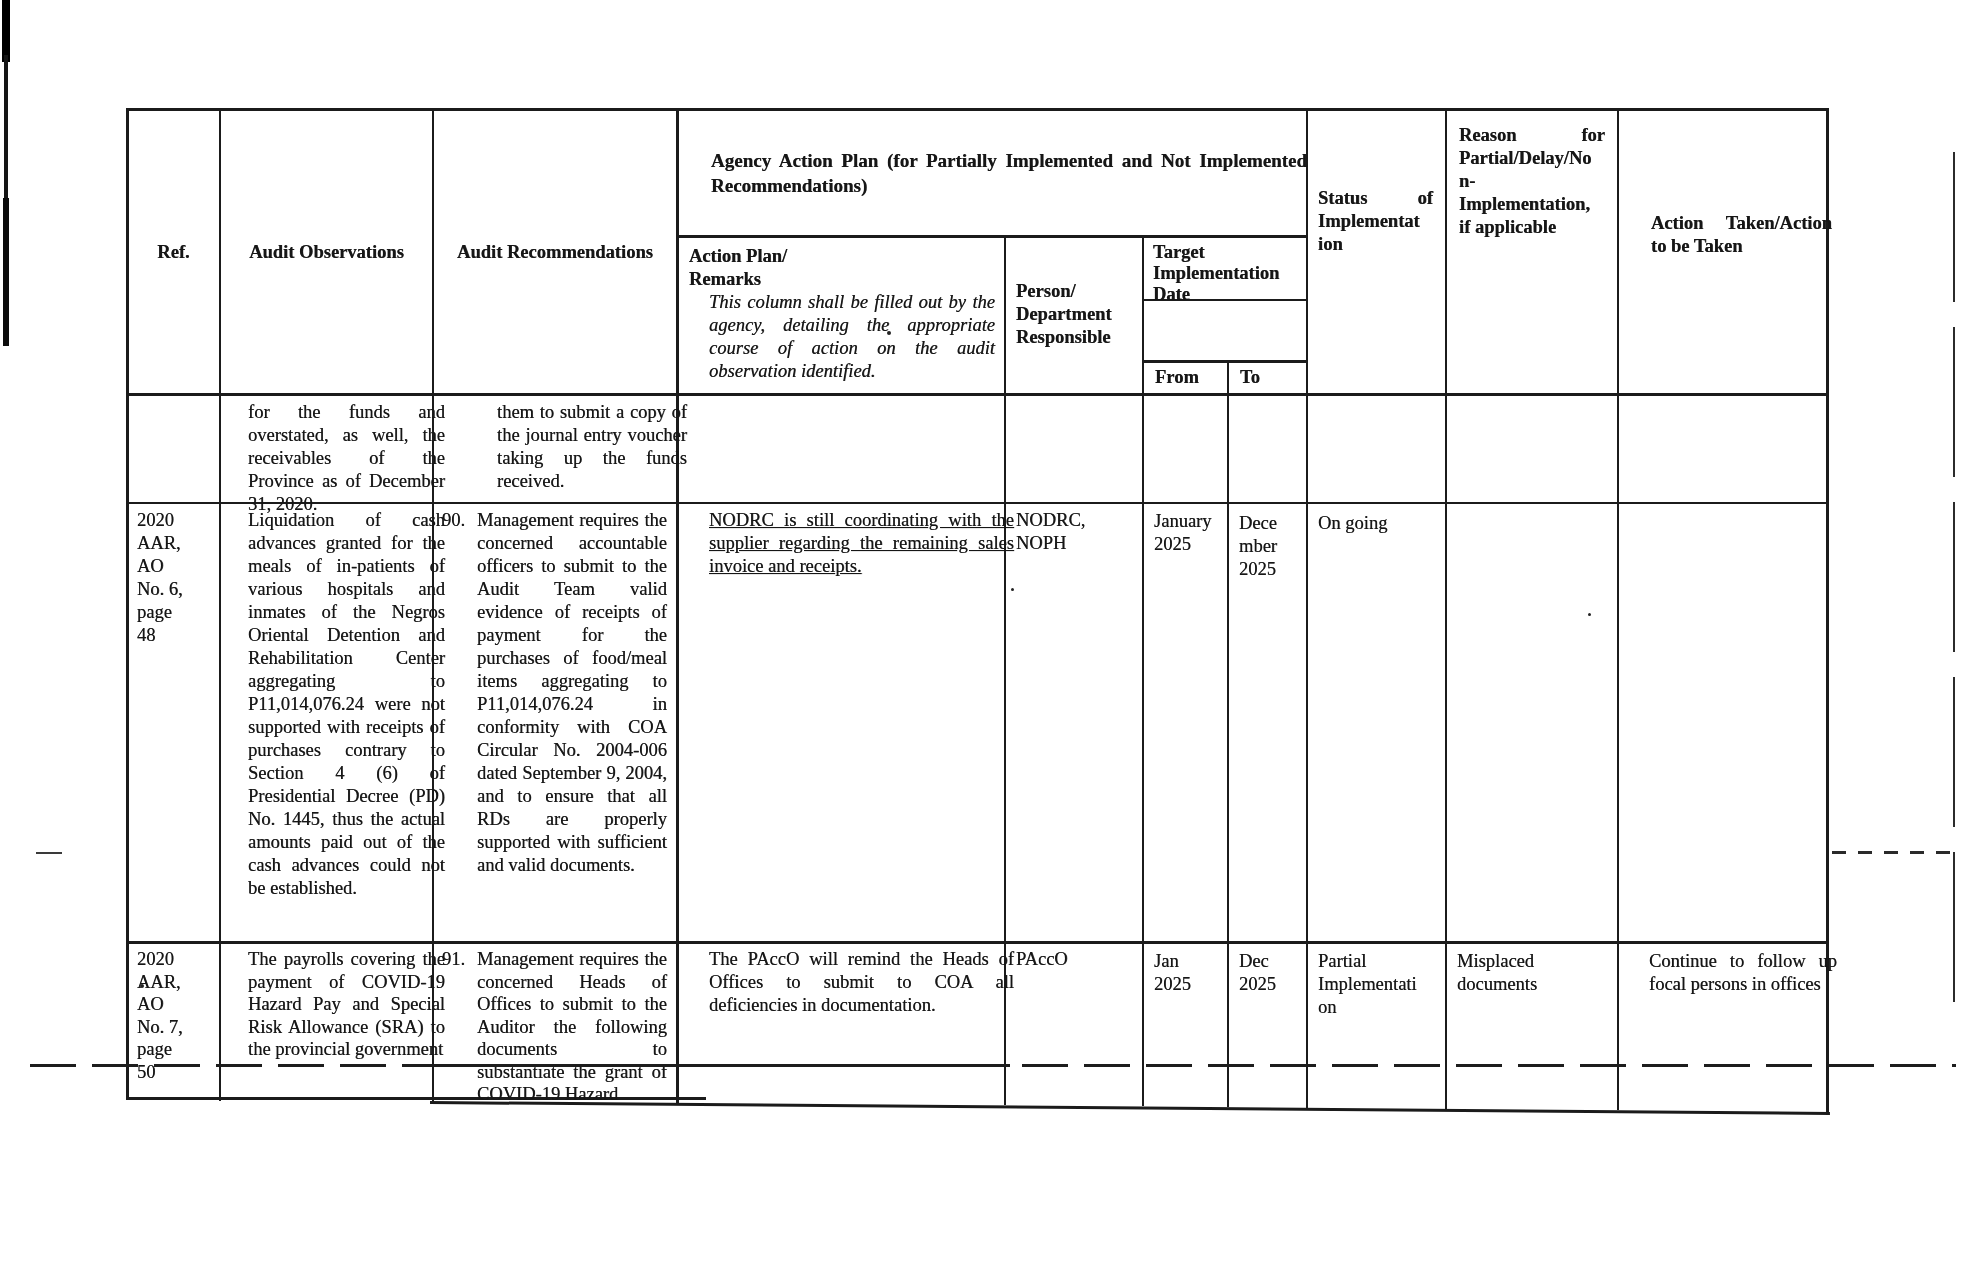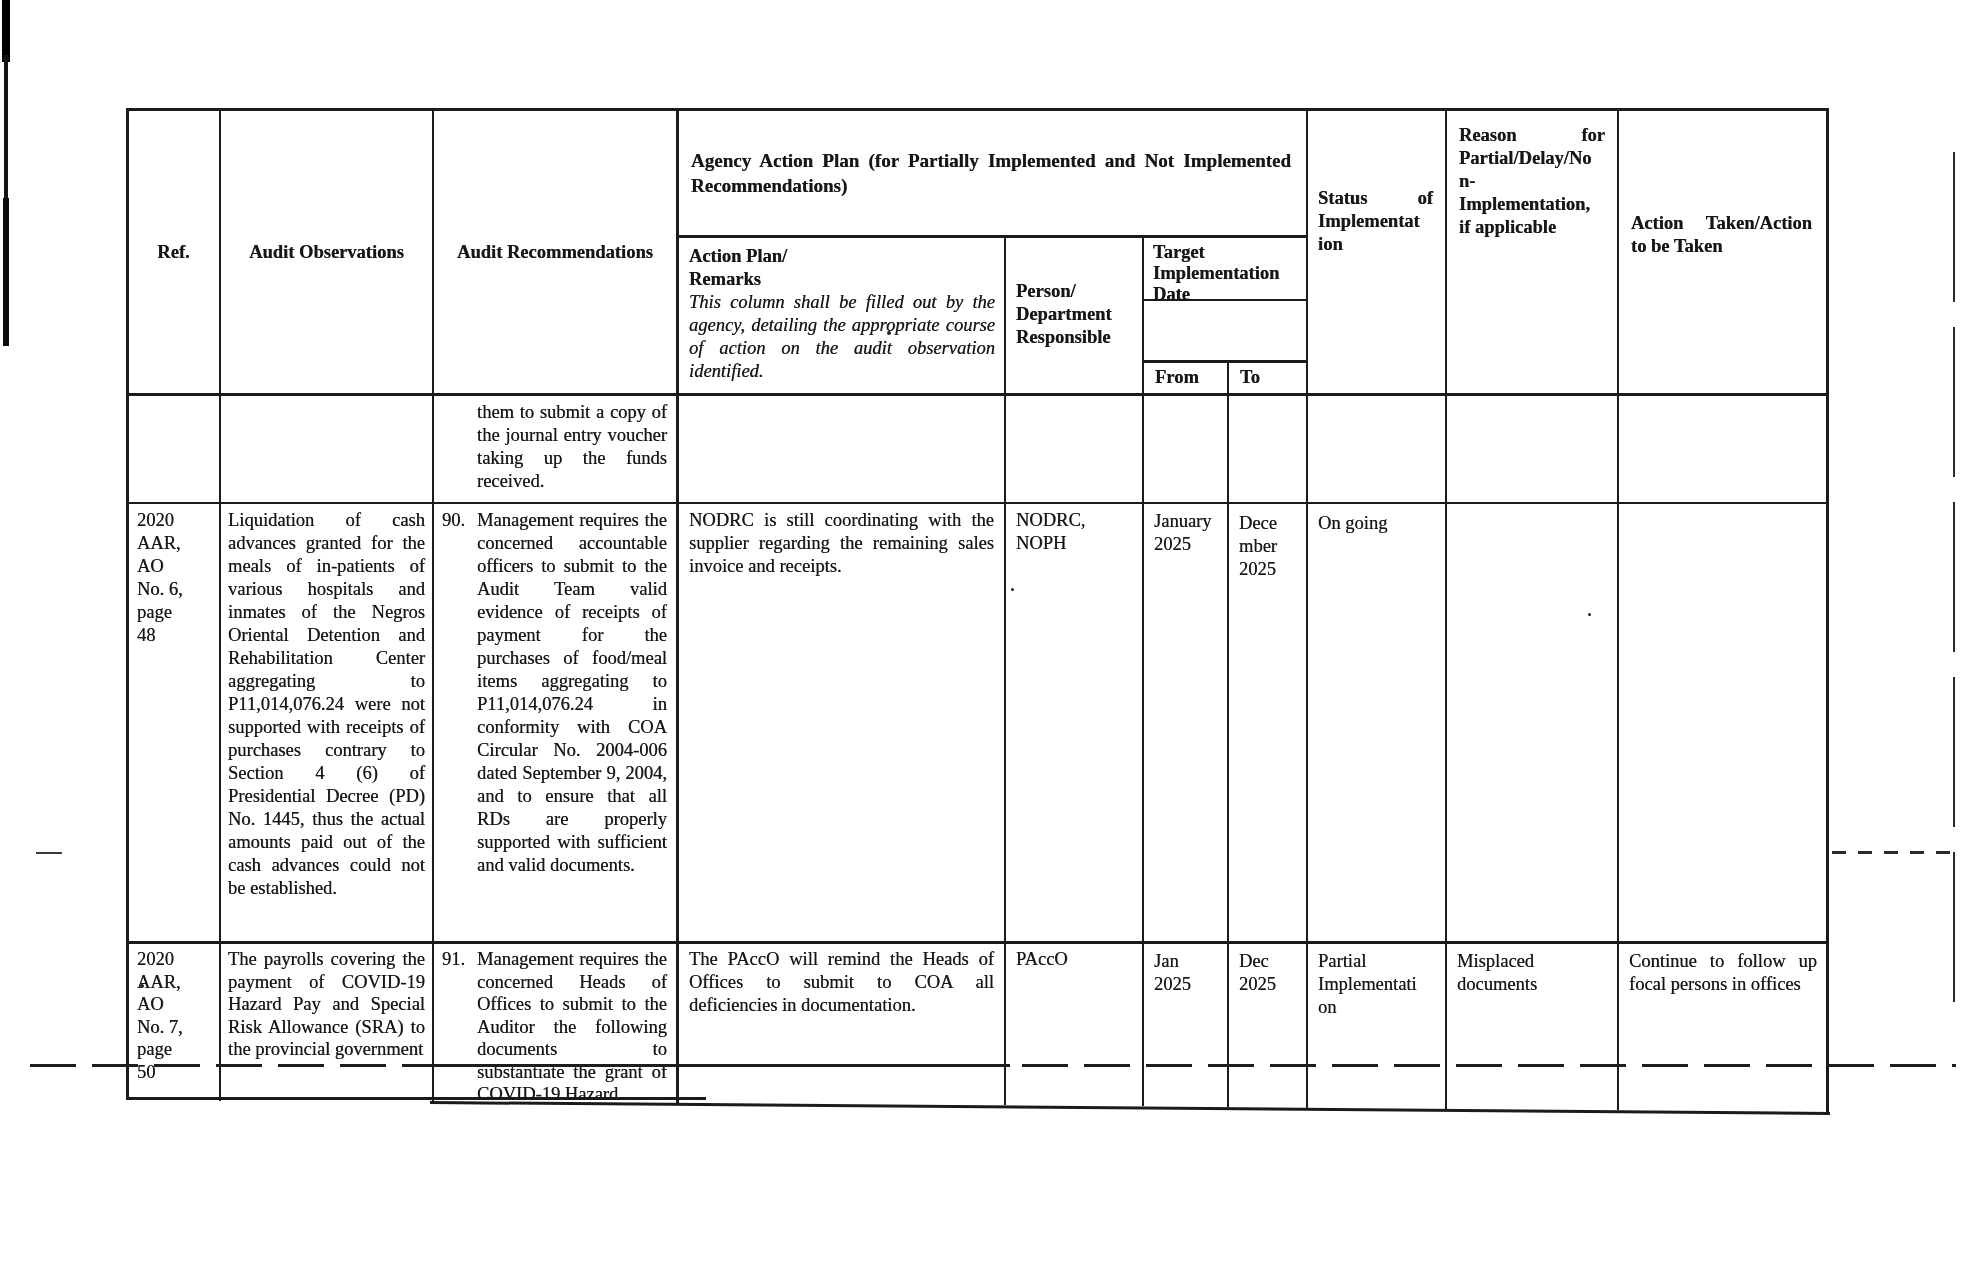--- a/index.html
+++ b/index.html
@@ -6,21 +6,21 @@
   .page {
     position:relative; width:1961px; height:1265px; background:#ffffff;
     font-family:"Liberation Serif","DejaVu Serif",serif; color:#161616;
     overflow:hidden;
     text-shadow:0.3px 0.15px 0 rgba(25,25,25,0.75);
   }
   .line { position:absolute; background:#1b1b1b; }
   .cell { position:absolute; font-size:18.5px; line-height:23px; }
   .bold { font-weight:bold; }
   .italic { font-style:italic; }
-  .justify { text-align:justify; text-align-last:left; }
+  .justify { text-align:justify; text-align-last:left;margin-left:20px; }
   .pre { white-space:pre-line; }
   .fcenter { display:flex; align-items:center; justify-content:center; text-align:center; }
   .vcenter { display:flex; align-items:center; }
   .spread { display:flex; justify-content:space-between; }
   .rec-no { position:absolute; left:0; top:0; }
   .speck { position:absolute; background:#222; border-radius:50%; }
   .dash-line {
     position:absolute; height:2.5px;
     background:repeating-linear-gradient(to right,#1d1d1d 0 46px,rgba(0,0,0,0) 46px 62px);
   }
@@ -116,38 +116,39 @@
       <span>for</span>
     </div>
     <div class="pre">Partial/Delay/No
 n-
 Implementation,
 if applicable</div>
   </div>
 
   <div class="cell bold justify" style="left:1619px;top:111px;width:207px;height:282px;padding:101px 14px 0 12px;box-sizing:border-box;">Action Taken/Action to be Taken</div>
 
+  <div class="cell justify" style="left:228px;top:401px;width:197px;">for the funds and overstated, as well, the receivables of the Province as of December 31, 2020.</div>
 
   <div class="cell justify" style="left:477px;top:401px;width:190px;">them to submit a copy of the journal entry voucher taking up the funds received.</div>
 
   <div class="cell pre" style="left:137px;top:509px;width:76px;">2020
 AAR,
 AO
 No. 6,
 page
 48</div>
 
   <div class="cell justify" style="left:228px;top:509px;width:197px;">Liquidation of cash advances granted for the meals of in-patients of various hospitals and inmates of the Negros Oriental Detention and Rehabilitation Center aggregating to P11,014,076.24 were not supported with receipts of purchases contrary to Section 4 (6) of Presidential Decree (PD) No. 1445, thus the actual amounts paid out of the cash advances could not be established.</div>
 
   <div class="cell" style="left:442px;top:509px;width:227px;">
     <span class="rec-no">90.</span>
     <div class="justify" style="margin-left:35px;width:190px;">Management requires the concerned accountable officers to submit to the Audit Team valid evidence of receipts of payment for the purchases of food/meal items aggregating to P11,014,076.24 in conformity with COA Circular No. 2004-006 dated September 9, 2004, and to ensure that all RDs are properly supported with sufficient and valid documents.</div>
   </div>
 
-  <div class="cell justify" style="left:689px;top:509px;width:305px;">NODRC is still coordinating with the supplier regarding the remaining sales invoice and receipts.</div>
+  <div class="cell justify" style="left:689px;top:509px;width:305px;text-decoration:underline;">NODRC is still coordinating with the supplier regarding the remaining sales invoice and receipts.</div>
 
   <div class="cell pre" style="left:1016px;top:509px;width:115px;">NODRC,
 NOPH</div>
 
   <div class="cell pre" style="left:1154px;top:510px;width:68px;">January
 2025</div>
 
   <div class="cell pre" style="left:1239px;top:512px;width:60px;">Dece
 mber
 2025</div>

